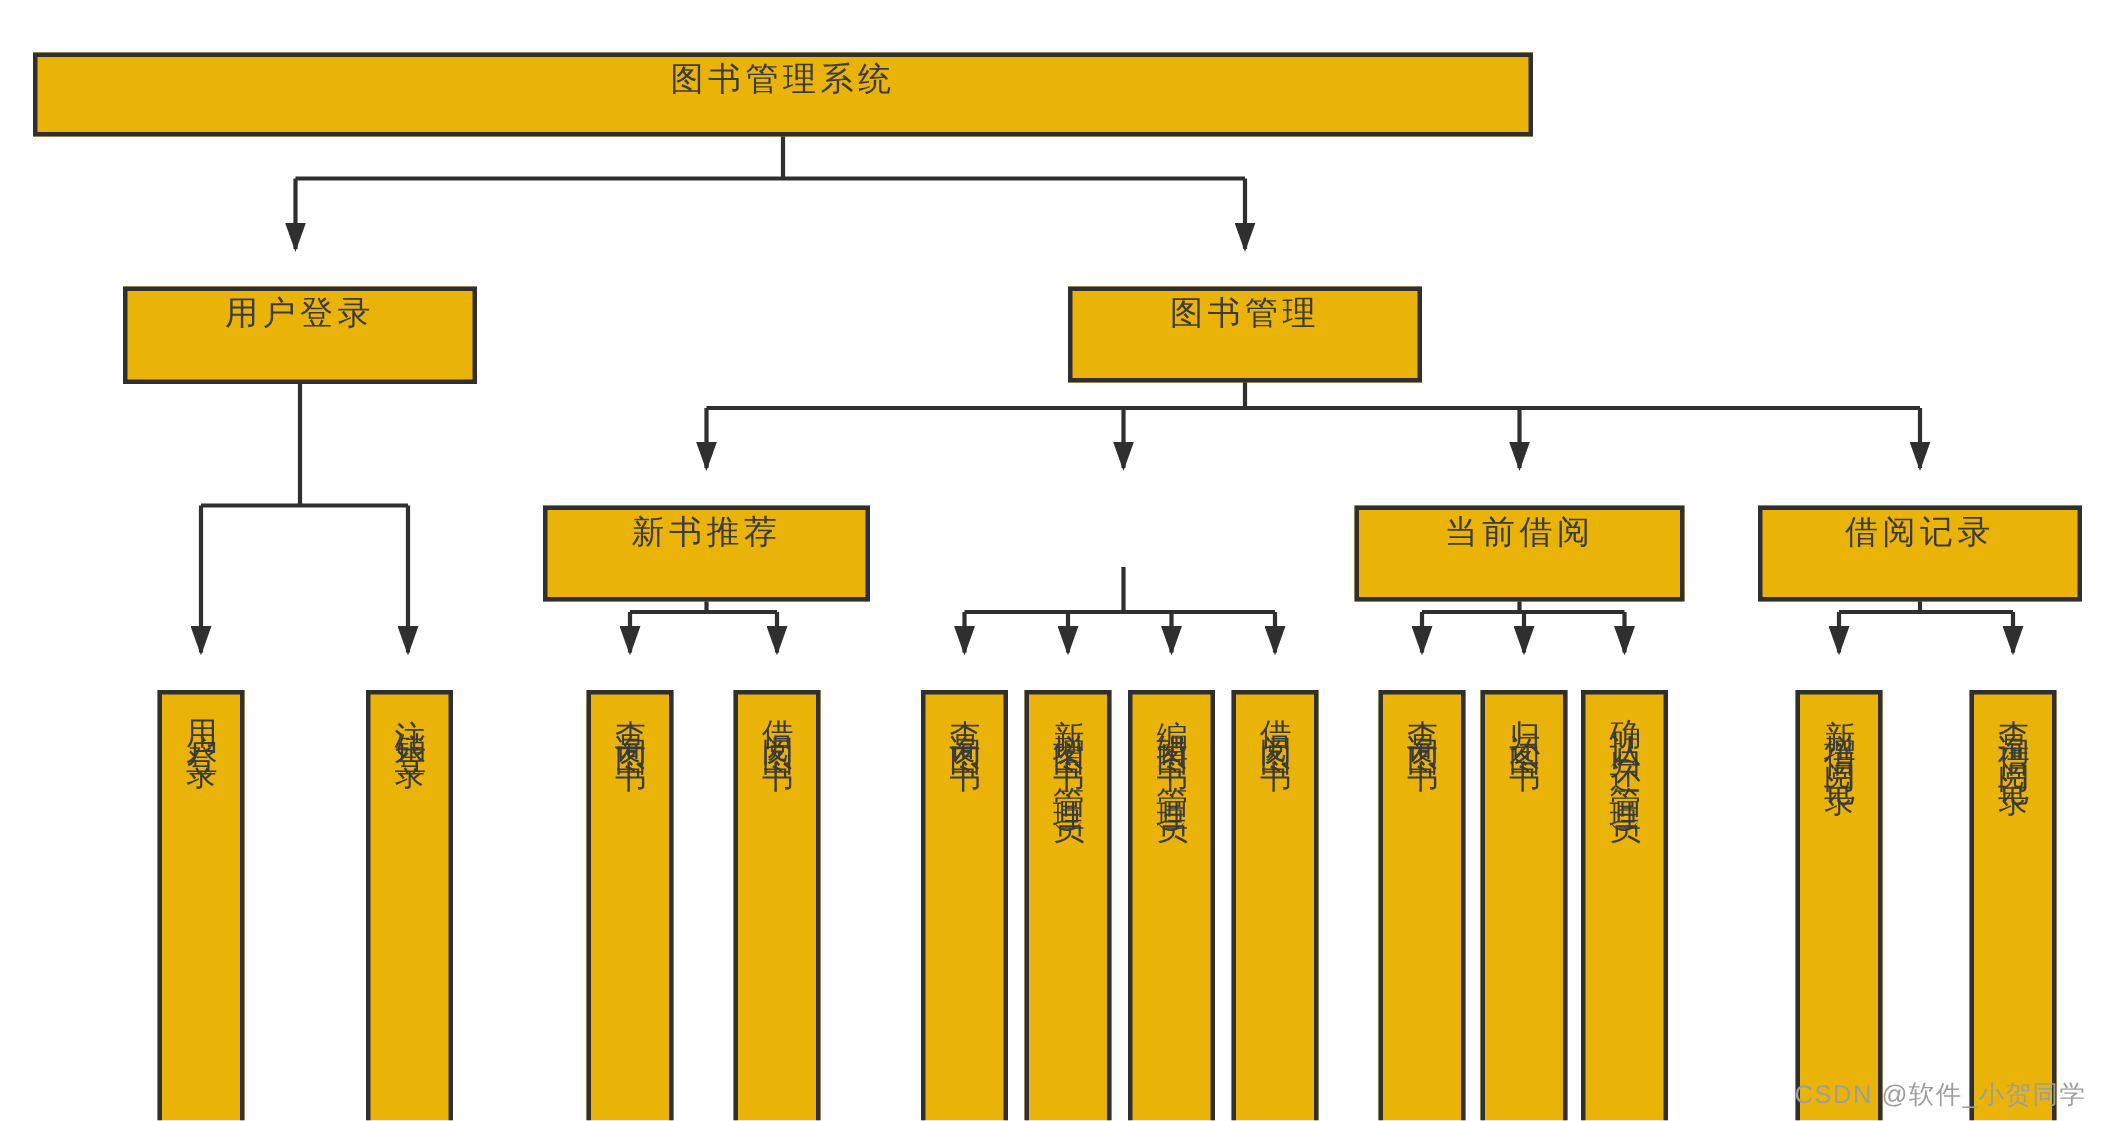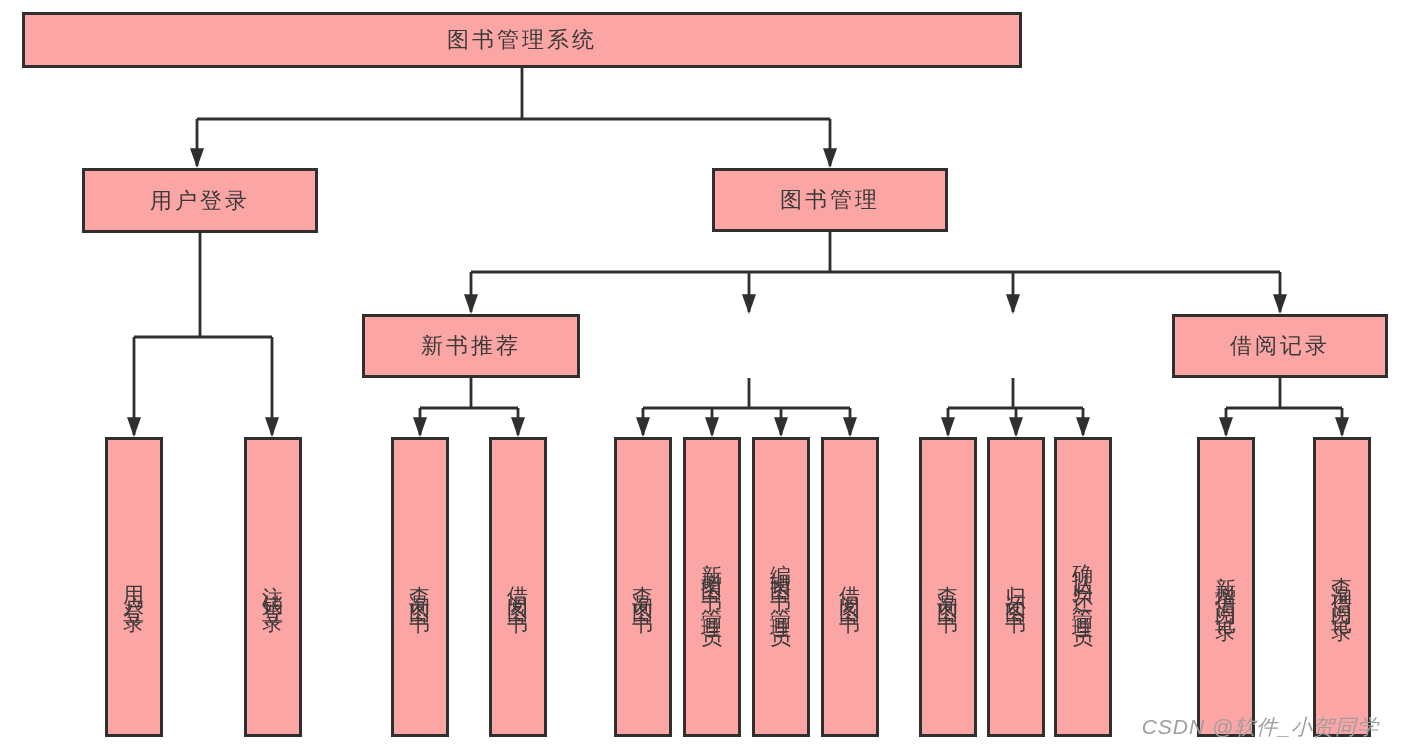--- a/index.html
+++ b/index.html
@@ -22,53 +22,52 @@
     height: 747px;
   }
   .wire {
     stroke: var(--line, #2f2f2f);
     stroke-width: 2.8;
     fill: none;
   }
   .box {
     position: absolute;
     box-sizing: border-box;
-    background: #fca5a5;
+    background: #eab308;
     border: 3px solid var(--line, #2f2f2f);
     display: flex;
-    align-items: center;
     justify-content: center;
     color: var(--text, #3a3a3a);
+    margin-top: 23px;
   }
   .box.h {
     font-size: 22px;
     letter-spacing: 3px;
     white-space: nowrap;
   }
   .leaf {
     top: 437px;
     height: 300px;
     width: 58px;
   }
   .vtext {
     writing-mode: vertical-rl;
     font-size: 21px;
     letter-spacing: 9px;
     line-height: 1;
     color: var(--text, #3a3a3a);
   }
   .watermark {
     position: absolute;
-    right: 26px;
+    right: 14px;
     bottom: 6px;
-    font-size: 21px;
+    font-size: 17px;
     letter-spacing: 1px;
     color: var(--watermark, #9e9e9e);
     white-space: nowrap;
-    font-style: italic;
   }
 </style>
 </head>
 <body>
 
 <div class="canvas">
 
   <svg class="wires" viewBox="0 0 1405 747" xmlns="http://www.w3.org/2000/svg">
     <defs>
       <marker id="ah" viewBox="0 0 7 5" refX="6.3" refY="2.5" markerWidth="7" markerHeight="5" orient="auto" markerUnits="strokeWidth">
@@ -131,20 +130,23 @@
   <div class="box h" style="left:82px; top:168px; width:236px; height:65px;">
     <span>用户登录</span>
   </div>
   <div class="box h" style="left:362px; top:314px; width:218px; height:64px;">
     <span>新书推荐</span>
   </div>
 
   <div class="box h" style="left:712px; top:168px; width:236px; height:64px;">
     <span>图书管理</span>
   </div>
+  <div class="box h" style="left:903px; top:314px; width:220px; height:64px;">
+    <span>当前借阅</span>
+  </div>
   <div class="box h" style="left:1172px; top:314px; width:216px; height:64px;">
     <span>借阅记录</span>
   </div>
 
   <div class="box leaf" style="left:105px;">
     <span class="vtext">用户登录</span>
   </div>
   <div class="box leaf" style="left:244px;">
     <span class="vtext">注销登录</span>
   </div>

